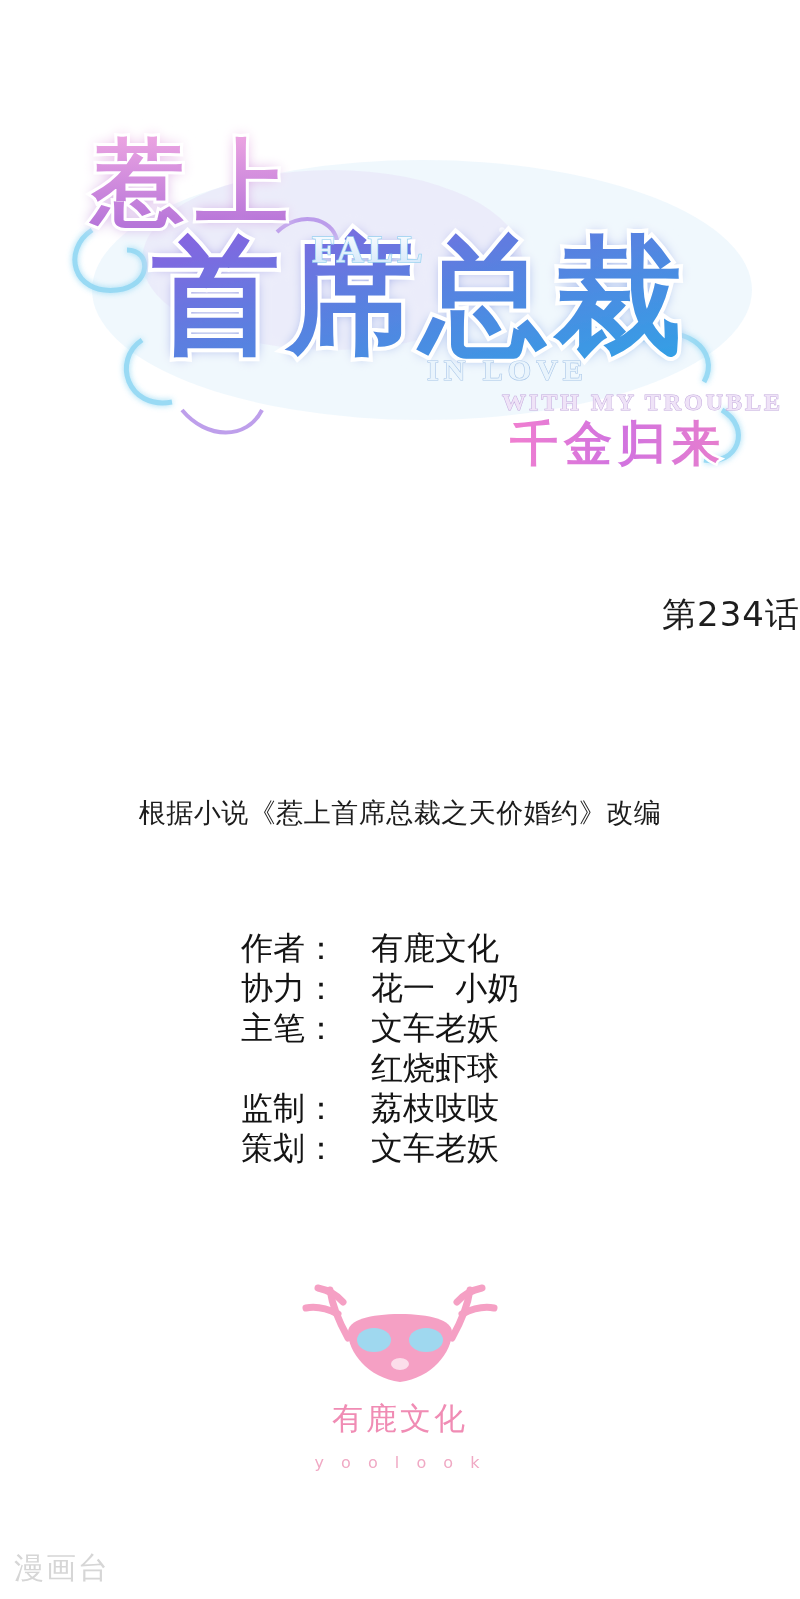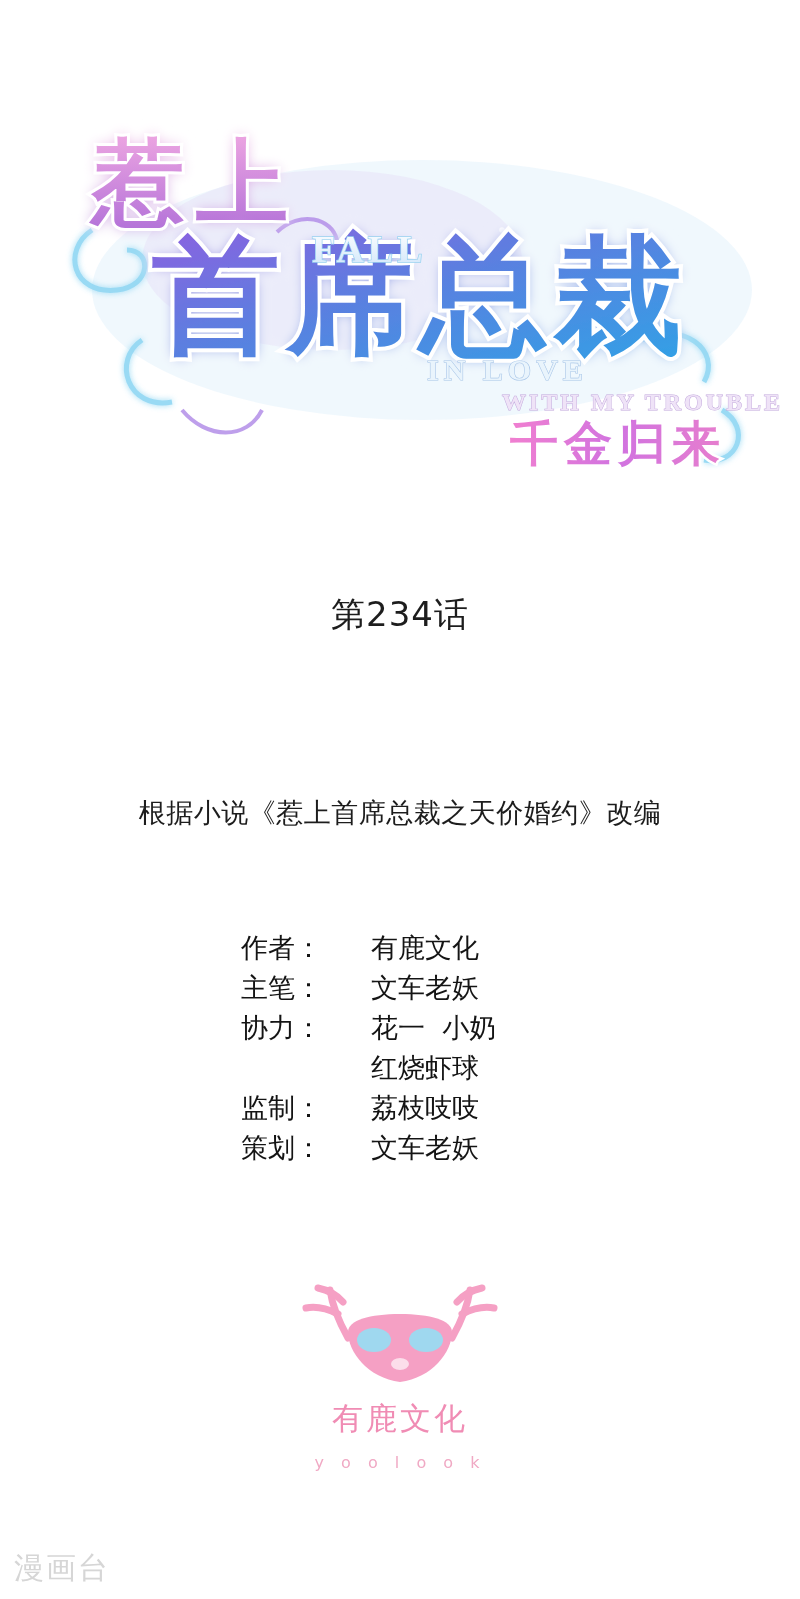--- a/index.html
+++ b/index.html
@@ -34,21 +34,21 @@
     font-family: "DejaVu Serif", serif;
     font-weight: bold;
   }
 
   
   .episode {
     position: absolute;
     top: 592px;
     left: 0;
     width: 800px;
-    text-align: center;
+    text-align: right;
     font-size: 34px;
     font-family: "DejaVu Sans", sans-serif;
     color: #1d1d1d;
     letter-spacing: 1px;
   }
 
   
   .adapt-note {
     position: absolute;
     top: 795px;
@@ -64,21 +64,21 @@
   
   .credits {
     position: absolute;
     top: 928px;
     left: 0;
     width: 800px;
     display: flex;
     flex-direction: column;
     align-items: center;
     font-family: "DejaVu Sans", sans-serif;
-    font-size: 27px;
+    font-size: 32px;
     line-height: 40px;
     color: #141414;
   }
   .credit-row {
     display: flex;
     width: 318px;
     justify-content: flex-start;
   }
   .credit-role {
     width: 130px;
@@ -228,26 +228,26 @@
 <div class="episode">第234话</div>
 
 <div class="adapt-note">根据小说《惹上首席总裁之天价婚约》改编</div>
 
 <div class="credits">
   <div class="credit-row">
     <span class="credit-role">作者：</span>
     <span class="credit-name">有鹿文化</span>
   </div>
   <div class="credit-row">
+    <span class="credit-role">协力：</span>
+    <span class="credit-name">花一  小奶</span>
+  </div>
+  <div class="credit-row">
     <span class="credit-role">主笔：</span>
     <span class="credit-name">文车老妖</span>
-  </div>
-  <div class="credit-row">
-    <span class="credit-role">协力：</span>
-    <span class="credit-name">花一  小奶</span>
   </div>
   <div class="credit-row continuation">
     <span class="credit-role"></span>
     <span class="credit-name">红烧虾球</span>
   </div>
   <div class="credit-row">
     <span class="credit-role">监制：</span>
     <span class="credit-name">荔枝吱吱</span>
   </div>
   <div class="credit-row">

